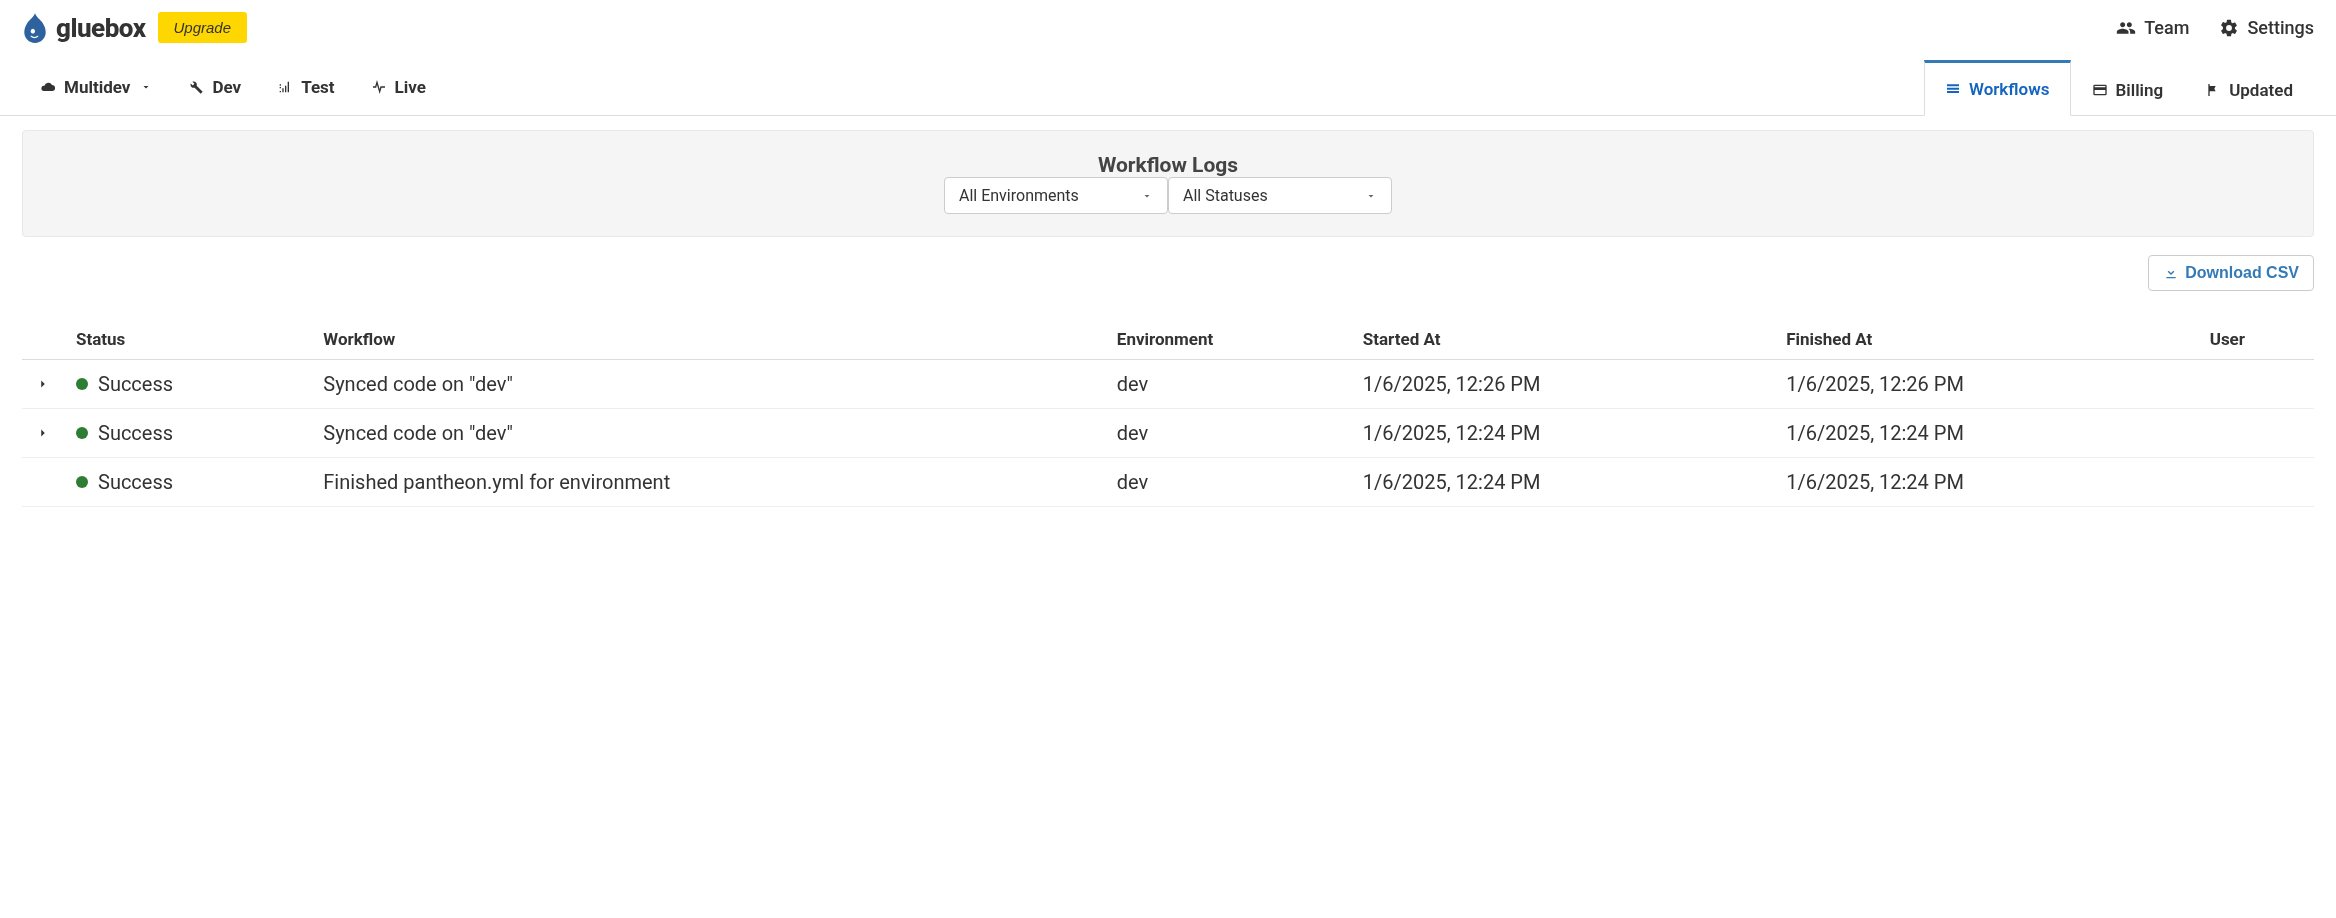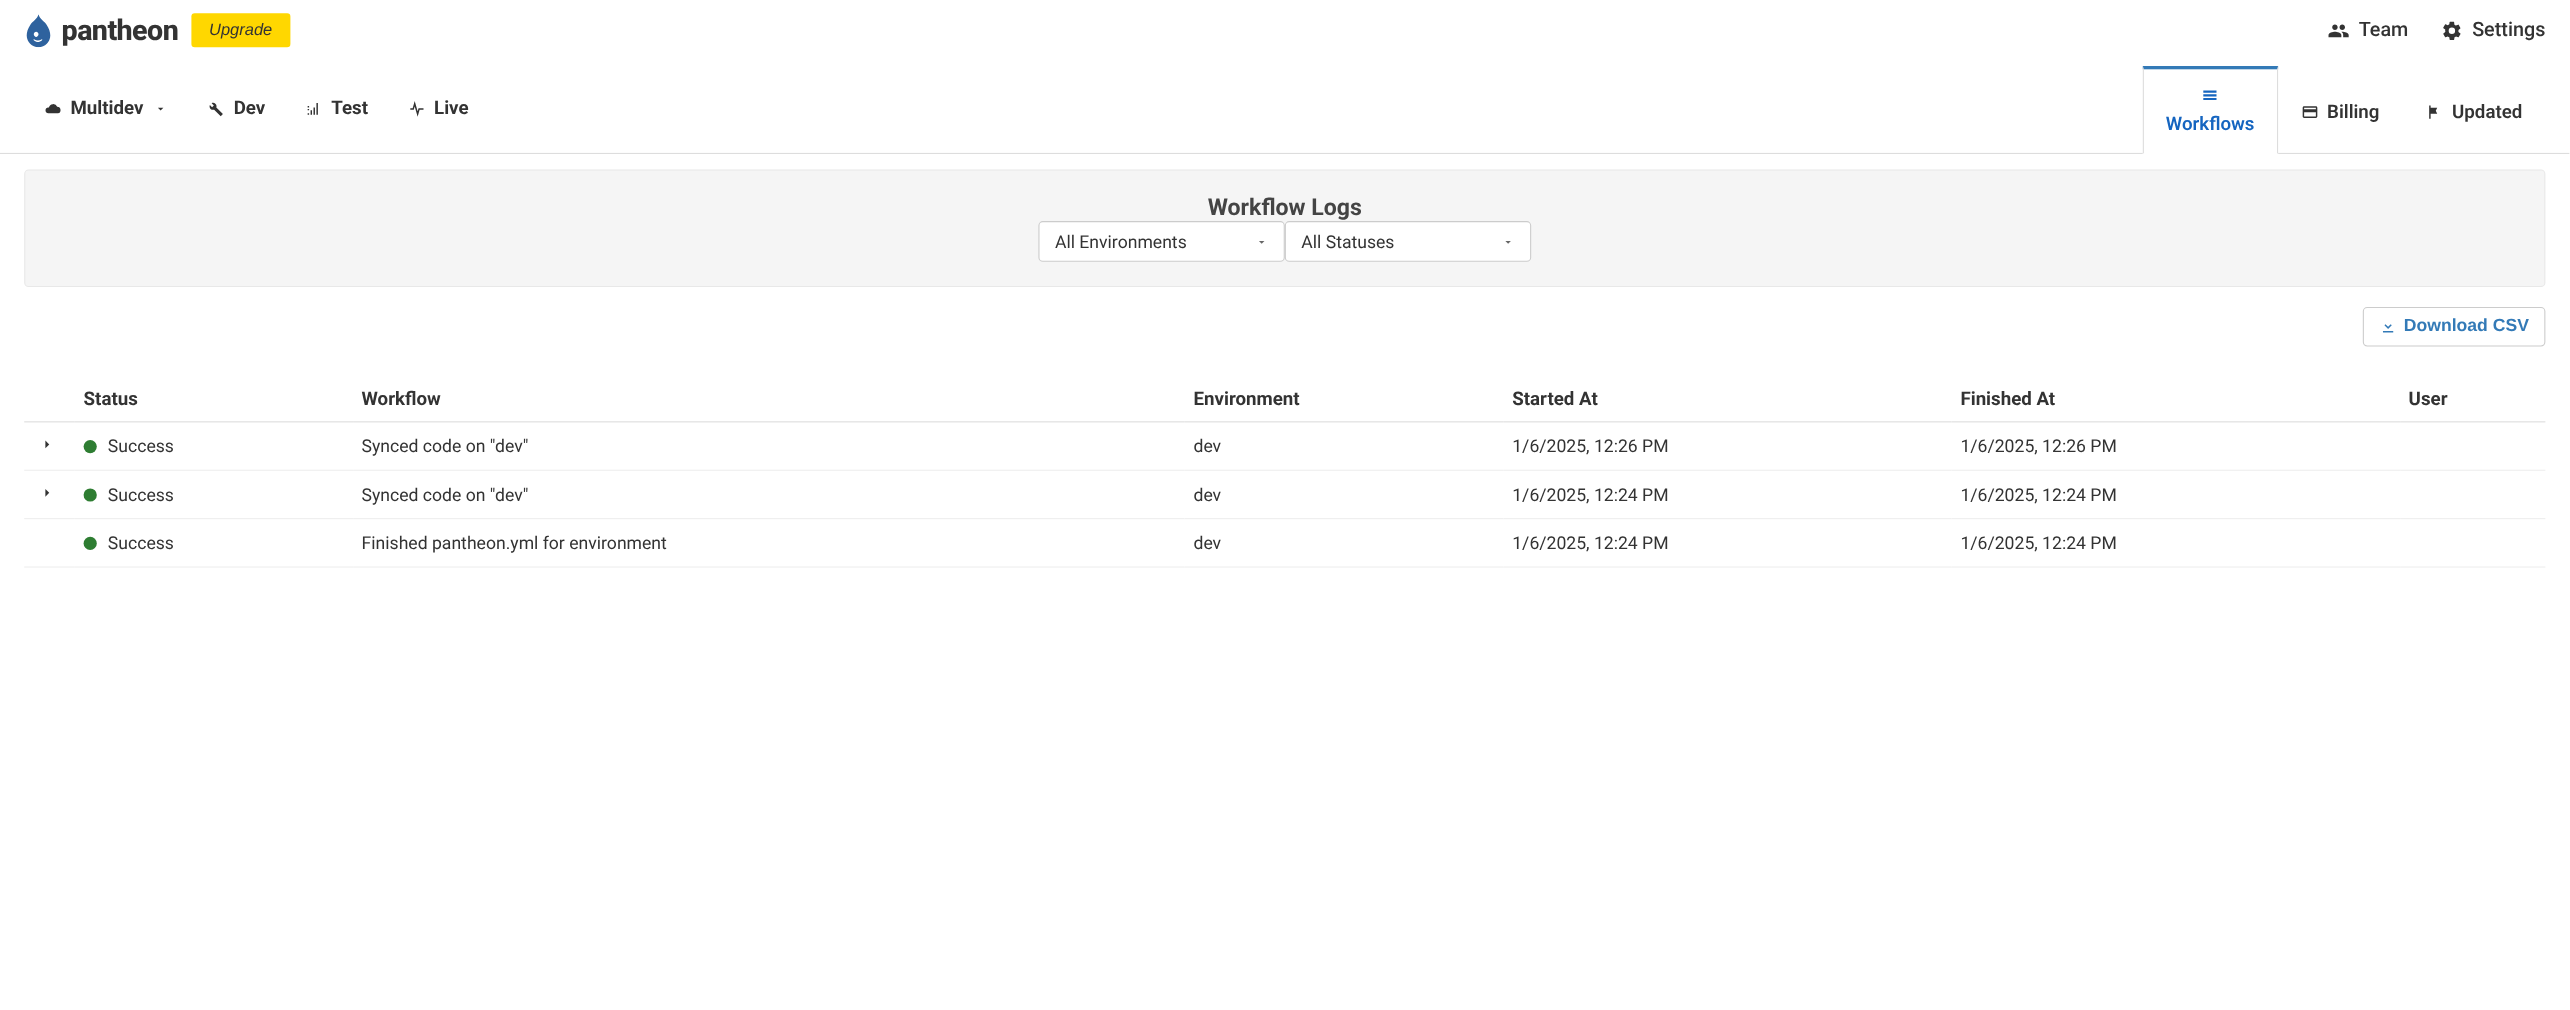--- a/index.html
+++ b/index.html
@@ -44,21 +44,21 @@
   .main-tab {
     display: flex; align-items: center; gap: 8px;
     padding: 16px 20px 16px 20px; font-size: 17px; font-weight: 600; color: #333;
     cursor: pointer; border-top: 3px solid transparent;
     border-left: 1px solid transparent; border-right: 1px solid transparent;
     position: relative; top: 1px;
   }
   .main-tab.active {
     color: #1565c0; border-top: 3px solid #337ab7;
     border-left: 1px solid #ddd; border-right: 1px solid #ddd;
-    border-bottom: 1px solid #fff; background: #fff; flex-direction: column;
+    border-bottom: 1px solid #fff; background: #fff;
   }
   .main-tab svg { width: 16px; height: 16px; }
 
   .content { padding: 14px 22px 24px 22px; }
   .filter-panel {
     background: #f5f5f5; border: 1px solid #e8e8e8; border-radius: 4px;
     padding: 22px 24px; display: flex; align-items: center; justify-content: space-between; flex-direction: column;
   }
   .panel-title { font-size: 21px; font-weight: 700; color: #444; }
   .filter-right { display: flex; }
@@ -77,40 +77,40 @@
     display: flex; align-items: center; gap: 6px; cursor: pointer;
   }
   .download-btn svg { width: 16px; height: 16px; }
 
   table { width: 100%; border-collapse: collapse; margin-top: 28px; }
   thead th {
     text-align: left; font-size: 17px; font-weight: 700; color: #333;
     padding: 10px 8px; border-bottom: 1px solid #ddd;
   }
   tbody td {
-    padding: 12px 8px; font-size: 16px; color: #333;
+    padding: 12px 8px; font-size: 20px; color: #333;
     border-bottom: 1px solid #eee; vertical-align: middle;
   }
   .col-expand { width: 46px; text-align: center; }
   .expand-icon { cursor: pointer; color: #333; display:inline-flex; }
   .expand-icon svg { width: 14px; height: 14px; }
   .status-cell { display: flex; align-items: center; gap: 10px; }
   .status-dot { width: 12px; height: 12px; border-radius: 50%; background: #2e7d32; display: inline-block; }
   thead th:first-child, tbody td:first-child { padding-left: 4px; }
 </style>
 </head>
 <body>
 
 <div class="top-bar">
   <div class="top-left">
     <div class="logo-wrap">
       <svg class="logo-icon" viewBox="0 0 24 28">
         <path fill="currentColor" d="M12 0c-1 4-5 6-7 9-2 3-3 6-3 9 0 5.5 4.5 10 10 10s10-4.5 10-10c0-3-1-6-3-9-2-3-6-5-7-9zm3 22c-1 1-2.5 1.5-3.5 1.5S9 23 8 22c-.5-.5 0-1 .5-.7 1 .6 2 1 3 1s2-.4 3-1c.5-.3 1 .2.5.7zM8 17c0-1.2 1-2.2 2-2.2s2 1 2 2.2-1 2.2-2 2.2-2-1-2-2.2z"></path>
       </svg>
-      <span class="site-name">pantheon</span>
+      <span class="site-name">gluebox</span>
     </div>
     <button class="upgrade-btn">Upgrade</button>
   </div>
   <div class="top-right">
     <div class="top-link">
       <svg viewBox="0 0 24 24">
           <path fill="currentColor" d="M16 11c1.66 0 3-1.34 3-3s-1.34-3-3-3-3 1.34-3 3 1.34 3 3 3zm-8 0c1.66 0 3-1.34 3-3S9.66 5 8 5 5 6.34 5 8s1.34 3 3 3zm0 2c-2.33 0-7 1.17-7 3.5V19h14v-2.5C15 14.17 10.33 13 8 13zm8 0c-.29 0-.62.02-.97.05 1.16.84 1.97 1.97 1.97 3.45V19h6v-2.5c0-2.33-4.67-3.5-7-3.5z"></path>
         </svg>
       <span>Team</span>
     </div>

